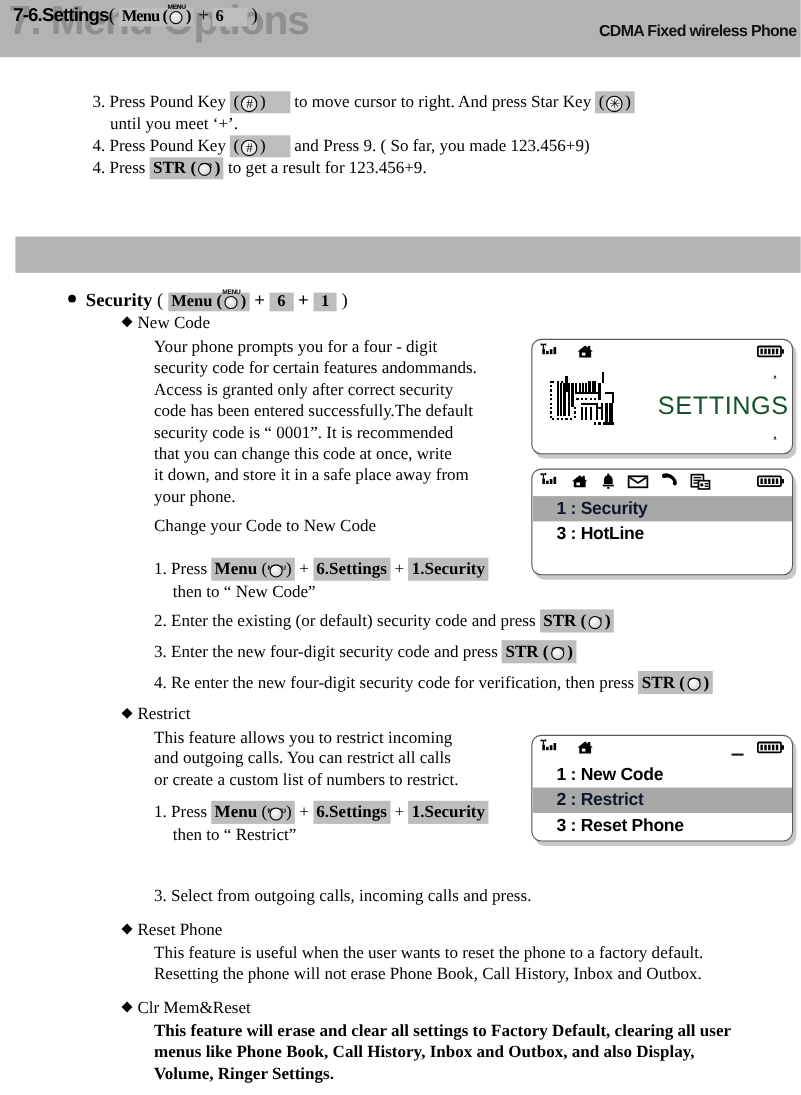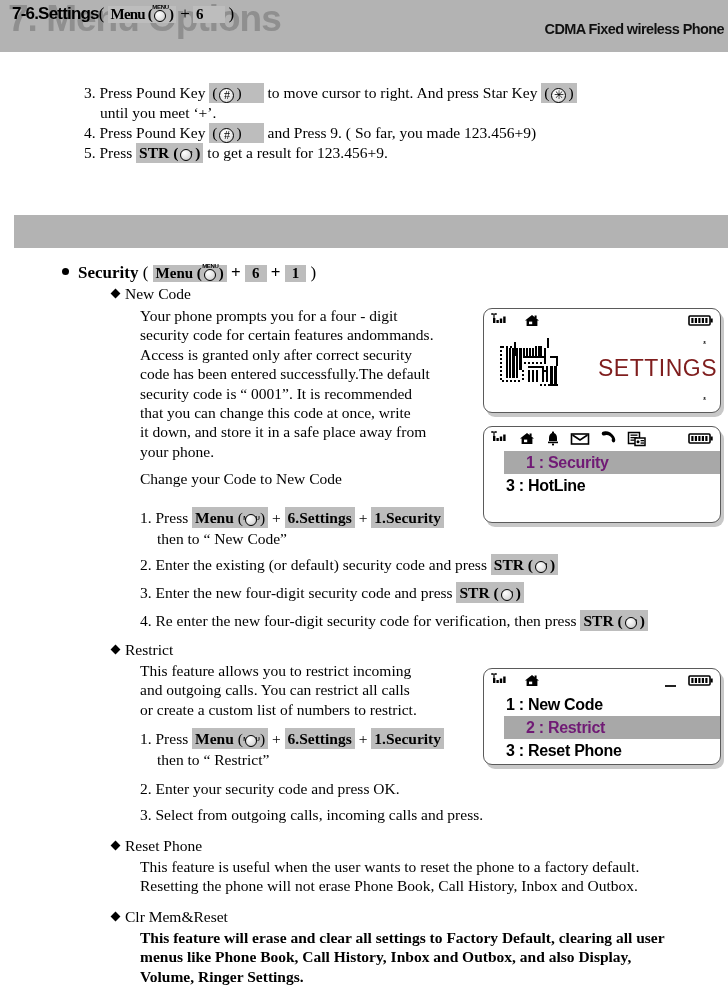--- a/index.html
+++ b/index.html
@@ -131,26 +131,26 @@
     box-sizing: border-box;
   }
   .lcd-row {
     font-family: "Liberation Sans", sans-serif;
     font-weight: bold; font-size: 16px;
     letter-spacing: -0.3px;
     padding: 1px 0 1px 22px;
     line-height: 21px;
     white-space: nowrap;
   }
-  .lcd-row.sel { background: #a8a8a8; color: #701a75; margin-left: 20px; }
+  .lcd-row.sel { background: #a8a8a8; color: #0f172a; }
 
   .settings-word {
     position: absolute; left: 114px; top: 46px;
     font-family: "Liberation Sans", sans-serif;
-    font-size: 23px; letter-spacing: 0.5px; color: #7f1d1d;
+    font-size: 23px; letter-spacing: 0.5px; color: #14532d;
   }
 
   
   .toolsicon { position: absolute; left: 14px; top: 27px; }
 
   
   .ic { display: inline-block; vertical-align: middle; }
   .batt { margin-left: auto; }
   .spacer { flex: 1; }
 
@@ -178,21 +178,21 @@
       <span>to move cursor to right.  And press Star Key</span>
       <span class="chip">(<span class="bigk"><span class="circ"></span><span class="sg">✳</span></span>)</span>
     </div>
     <div class="ln cont">until you meet ‘+’.</div>
     <div class="ln">
       <span>4. Press Pound Key</span>
       <span class="chip wide">(<span class="bigk"><span class="circ"></span><span class="sg">#</span></span>)</span>
       <span>and Press 9. ( So far, you made 123.456+9)</span>
     </div>
     <div class="ln">
-      <span>5. Press</span>
+      <span>4. Press</span>
       <span class="chip chip-b"><b>STR</b> (<span class="rk"><span class="lbl">STR</span><span class="circ"></span></span>)</span>
       <span>to get a result for 123.456+9.</span>
     </div>
   </div>
 
   <div class="band"></div>
   <div class="band-title">
     <span>7-6.Settings</span><span class="band-paren">(</span>
     <span class="chip" style="font-family:'Liberation Serif',serif;font-size:15px;"><b>Menu</b> (<span class="rk"><span class="lbl">MENU</span><span class="circ"></span></span>)</span>
     <span class="band-paren">+</span>
@@ -273,21 +273,20 @@
       <span>1. Press</span>
       <span class="chip"><b>Menu</b> (<span class="rk"><span class="lbl">MENU</span><span class="circ"></span></span>)</span>
       <span>+</span>
       <span class="chip"><b>6.Settings</b></span>
       <span>+</span>
       <span class="chip"><b>1.Security</b></span>
     </div>
     <div class="ln ind">then to “ Restrict”</div>
   </div>
 
-  <div class="steps" style="left:140px; top:778px;">2. Enter your security code and press OK.</div>
   <div class="steps" style="left:140px; top:804px;">3. Select from outgoing calls, incoming calls and press.</div>
 
   <div class="sub-head" style="left:112px; top:837px;">
     <span class="dia"></span><span>Reset Phone</span>
   </div>
   <div class="para" style="left:140px; top:857px; width:580px;font-family:Liberation Serif, serif;">
     <div>This feature is useful when the user wants to reset the phone to a factory default.</div>
     <div>Resetting the phone will not erase Phone Book, Call History, Inbox and Outbox.</div>
   </div>
 

